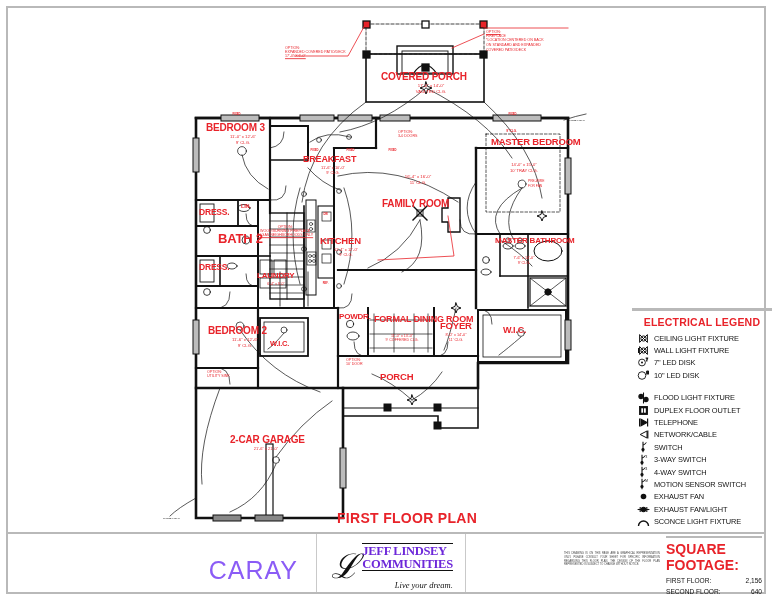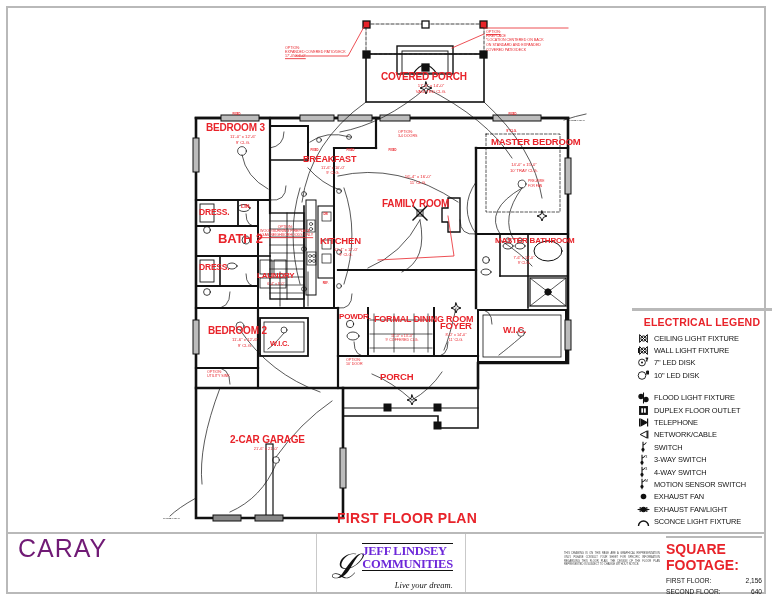--- a/index.html
+++ b/index.html
@@ -105,24 +105,24 @@
   #bottombar {
     position: absolute;
     left: 0; bottom: 0;
     width: 100%;
     height: 60px;
     border-top: 2px solid #b9b9b9;
     box-sizing: border-box;
   }
   #model-name {
     position: absolute;
-    left: 10px; top: 0;
+    left: 10px; top: 22px;
     width: 280px;
-    text-align: left;
-    color: #701a75;
+    text-align: right;
+    color: #8b5cf6;
     font-size: 25px;
     letter-spacing: 1px;
   }
   #logo-box {
     position: absolute;
     left: 308px; top: 0px;
     width: 150px; height: 58px;
     border-left: 1.5px solid #c9c9c9;
     border-right: 1.5px solid #c9c9c9;
     box-sizing: border-box;

